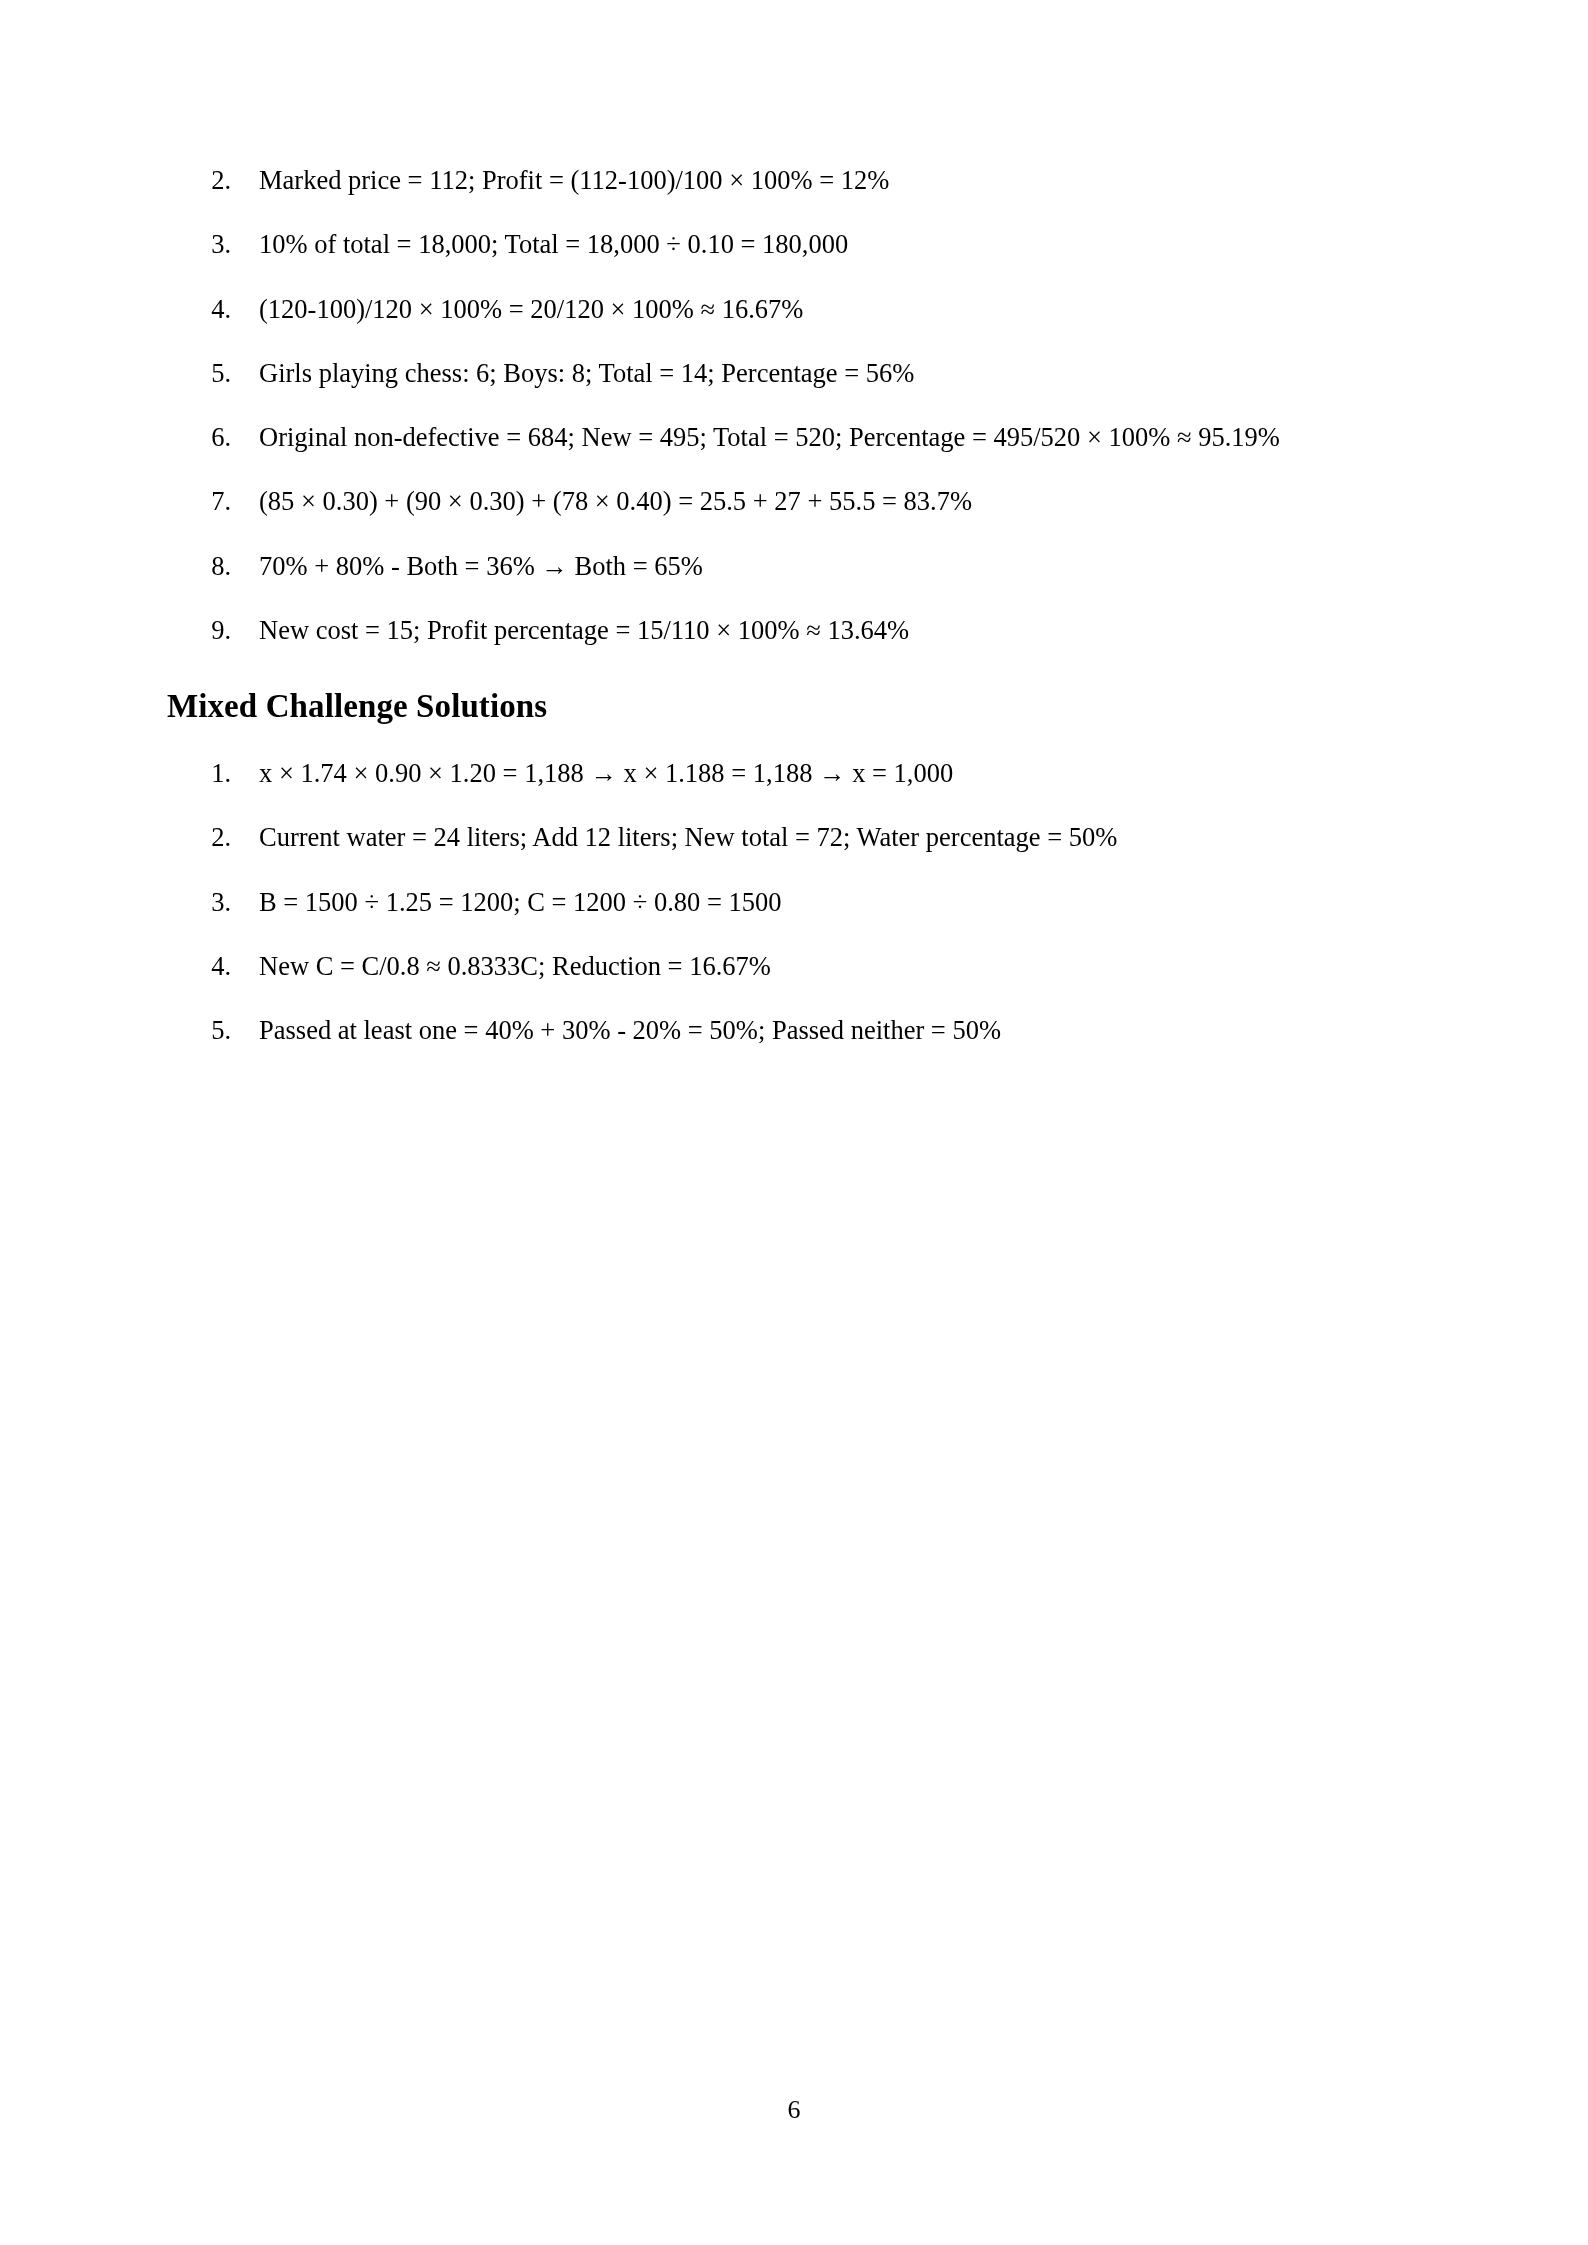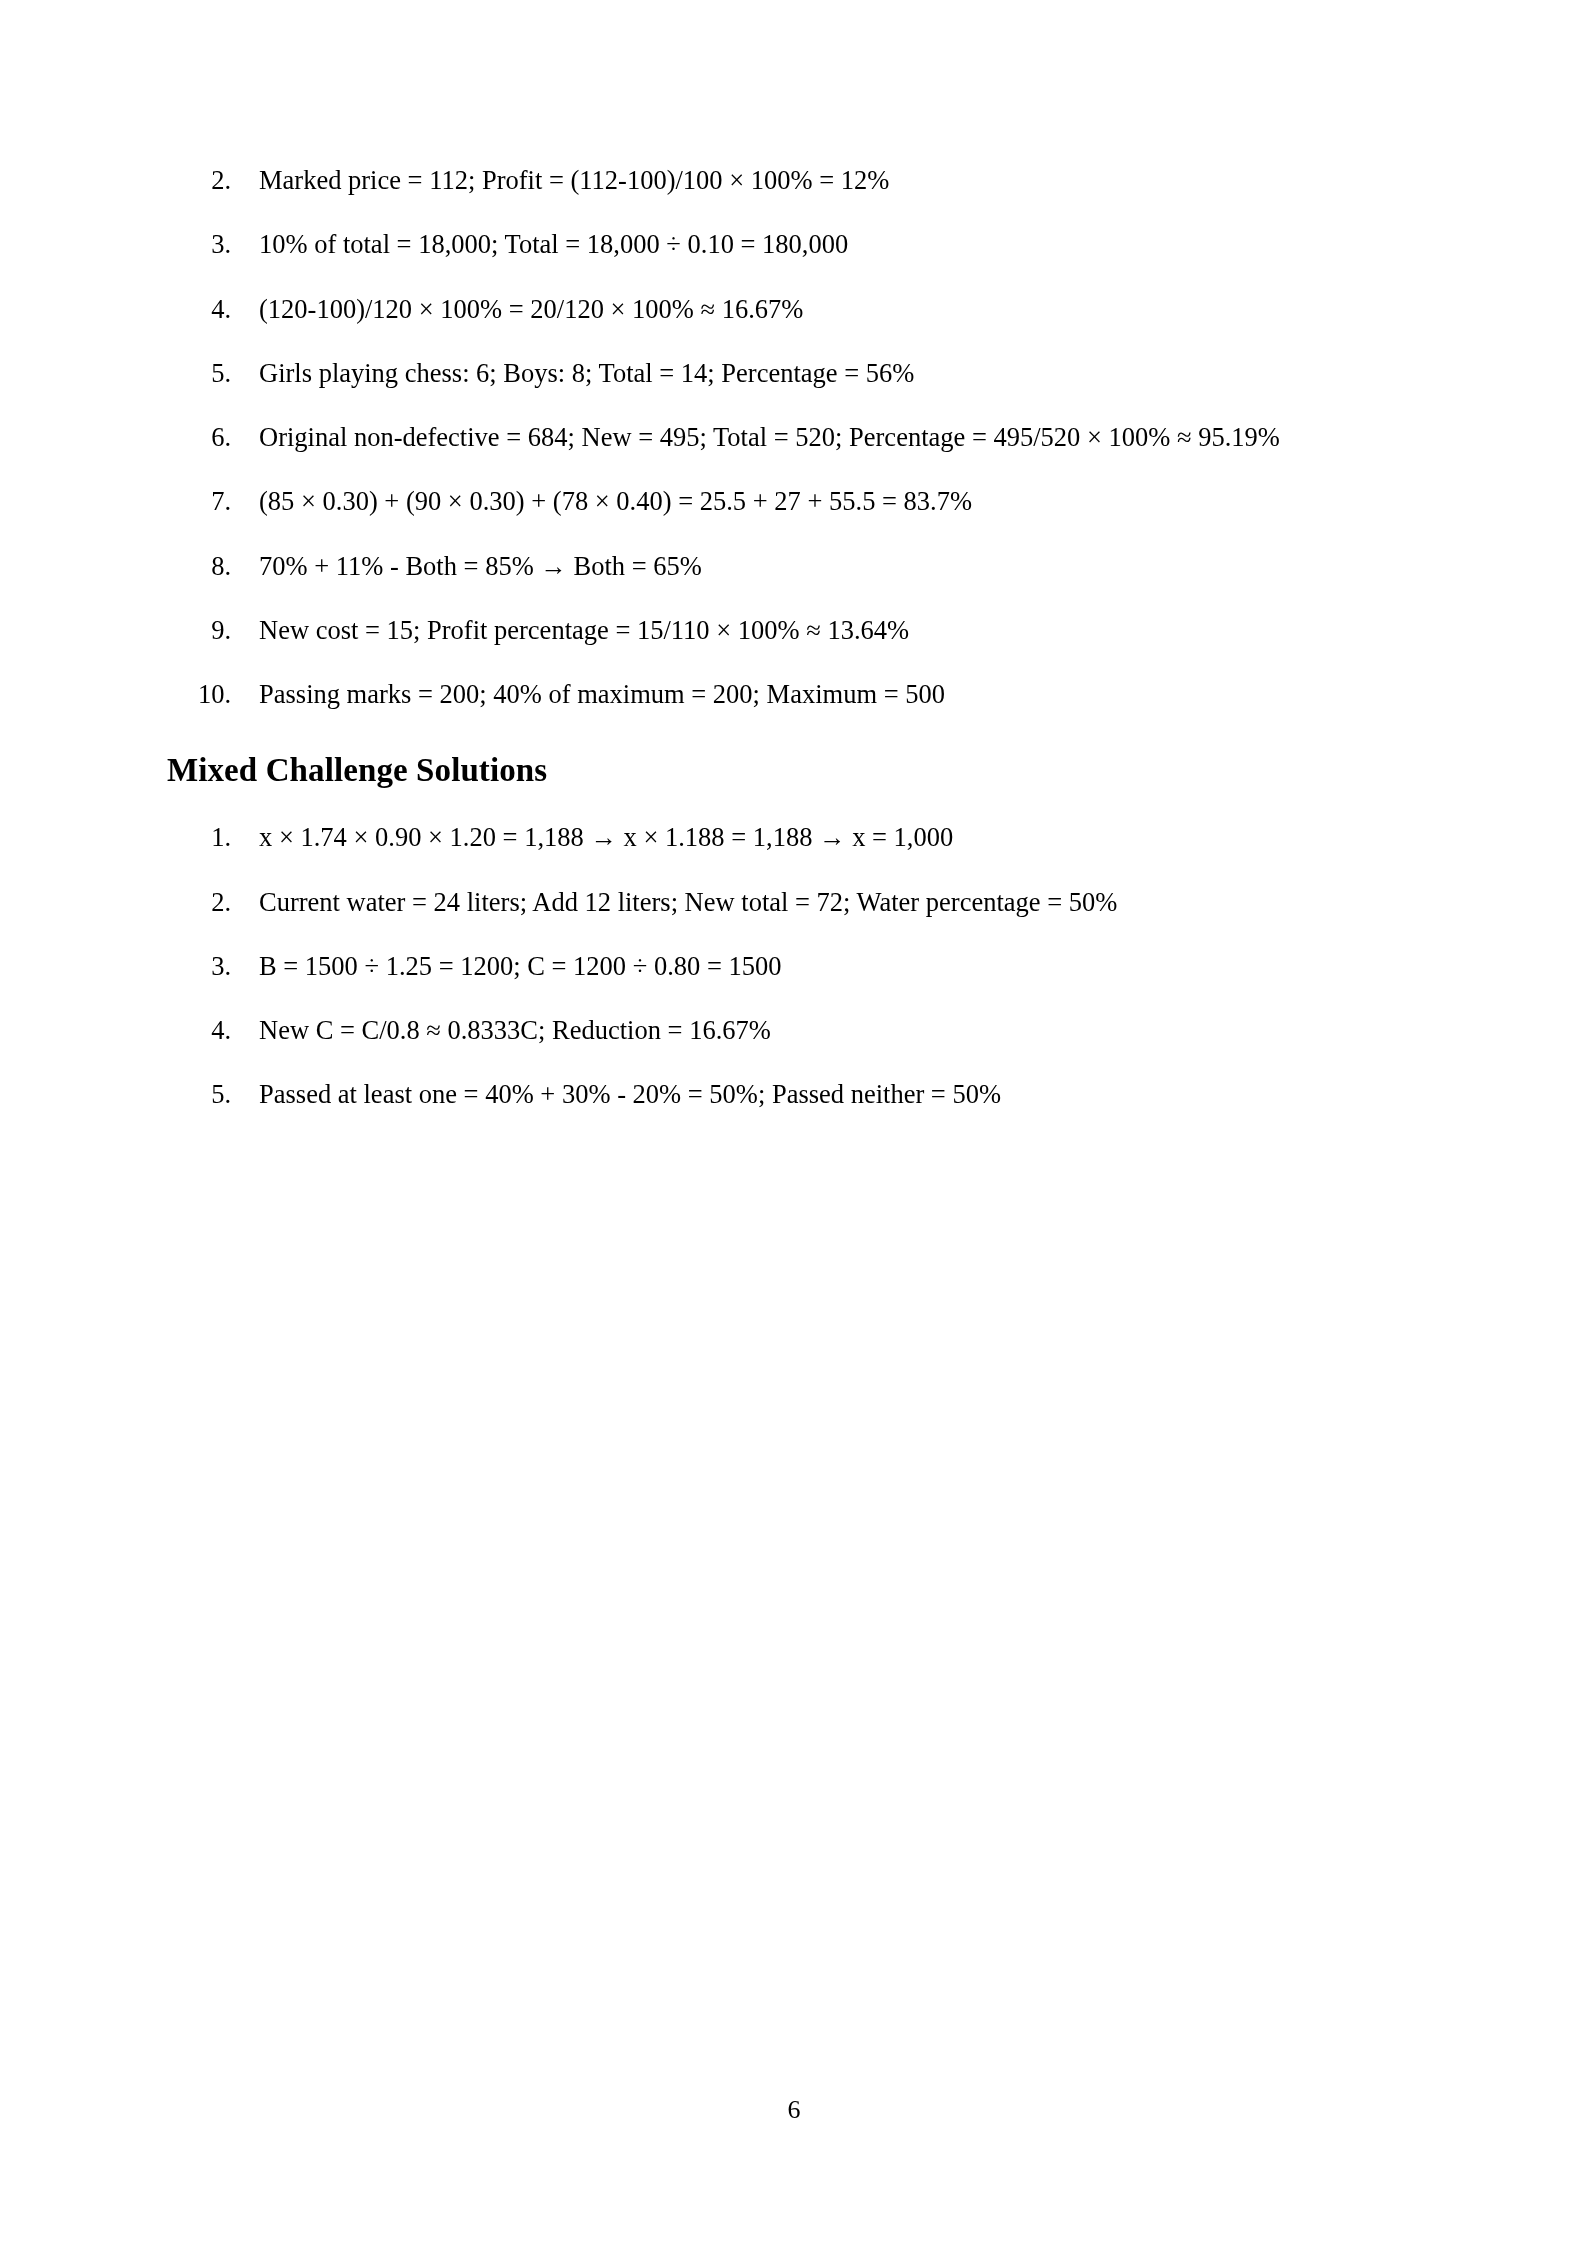--- a/index.html
+++ b/index.html
@@ -95,29 +95,25 @@
     <li>
       <span class="marker">6.</span>
       <span class="txt wide">Original non-defective = 684; New = 495; Total = 520; Percentage = 495/520 × 100% ≈ 95.19%</span>
     </li>
     <li>
       <span class="marker">7.</span>
       <span class="txt wide">(85 × 0.30) + (90 × 0.30) + (78 × 0.40) = 25.5 + 27 + 55.5 = 83.7%</span>
     </li>
     <li>
       <span class="marker">8.</span>
-      <span class="txt wide">70% + 11% - Both = 85% → Both = 65%</span>
+      <span class="txt wide">70% + 80% - Both = 36% → Both = 65%</span>
     </li>
     <li>
       <span class="marker">9.</span>
       <span class="txt wide">New cost = 15; Profit percentage = 15/110 × 100% ≈ 13.64%</span>
-    </li>
-    <li>
-      <span class="marker">10.</span>
-      <span class="txt wide">Passing marks = 200; 40% of maximum = 200; Maximum = 500</span>
     </li>
   </ol>
 
   <div class="section-heading">Mixed Challenge Solutions</div>
 
   <ol class="numbered second-list">
     <li>
       <span class="marker">1.</span>
       <span class="txt wide">x × 1.74 × 0.90 × 1.20 = 1,188 → x × 1.188 = 1,188 → x = 1,000</span>
     </li>

